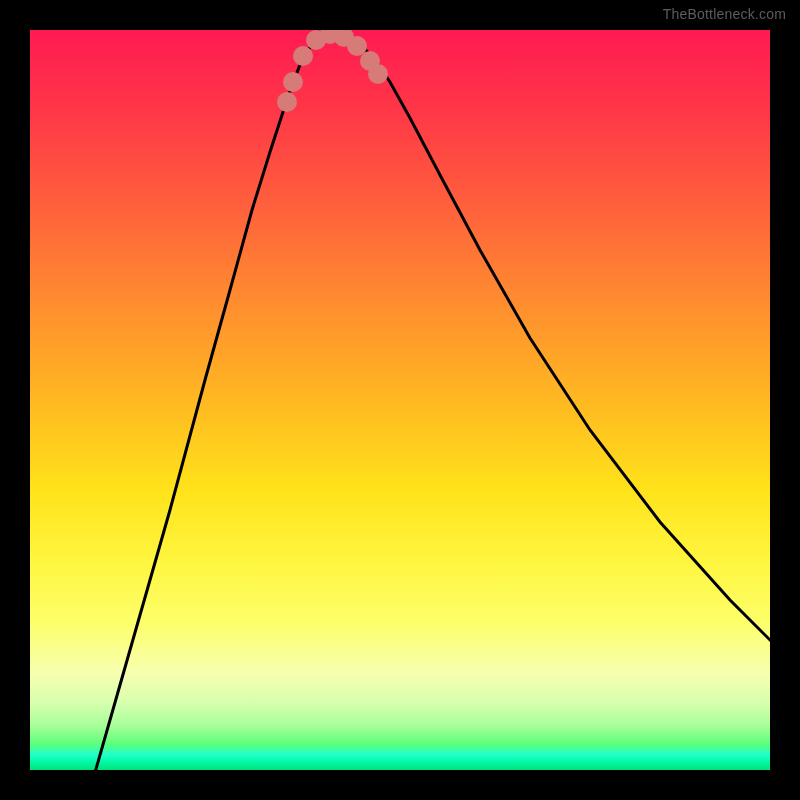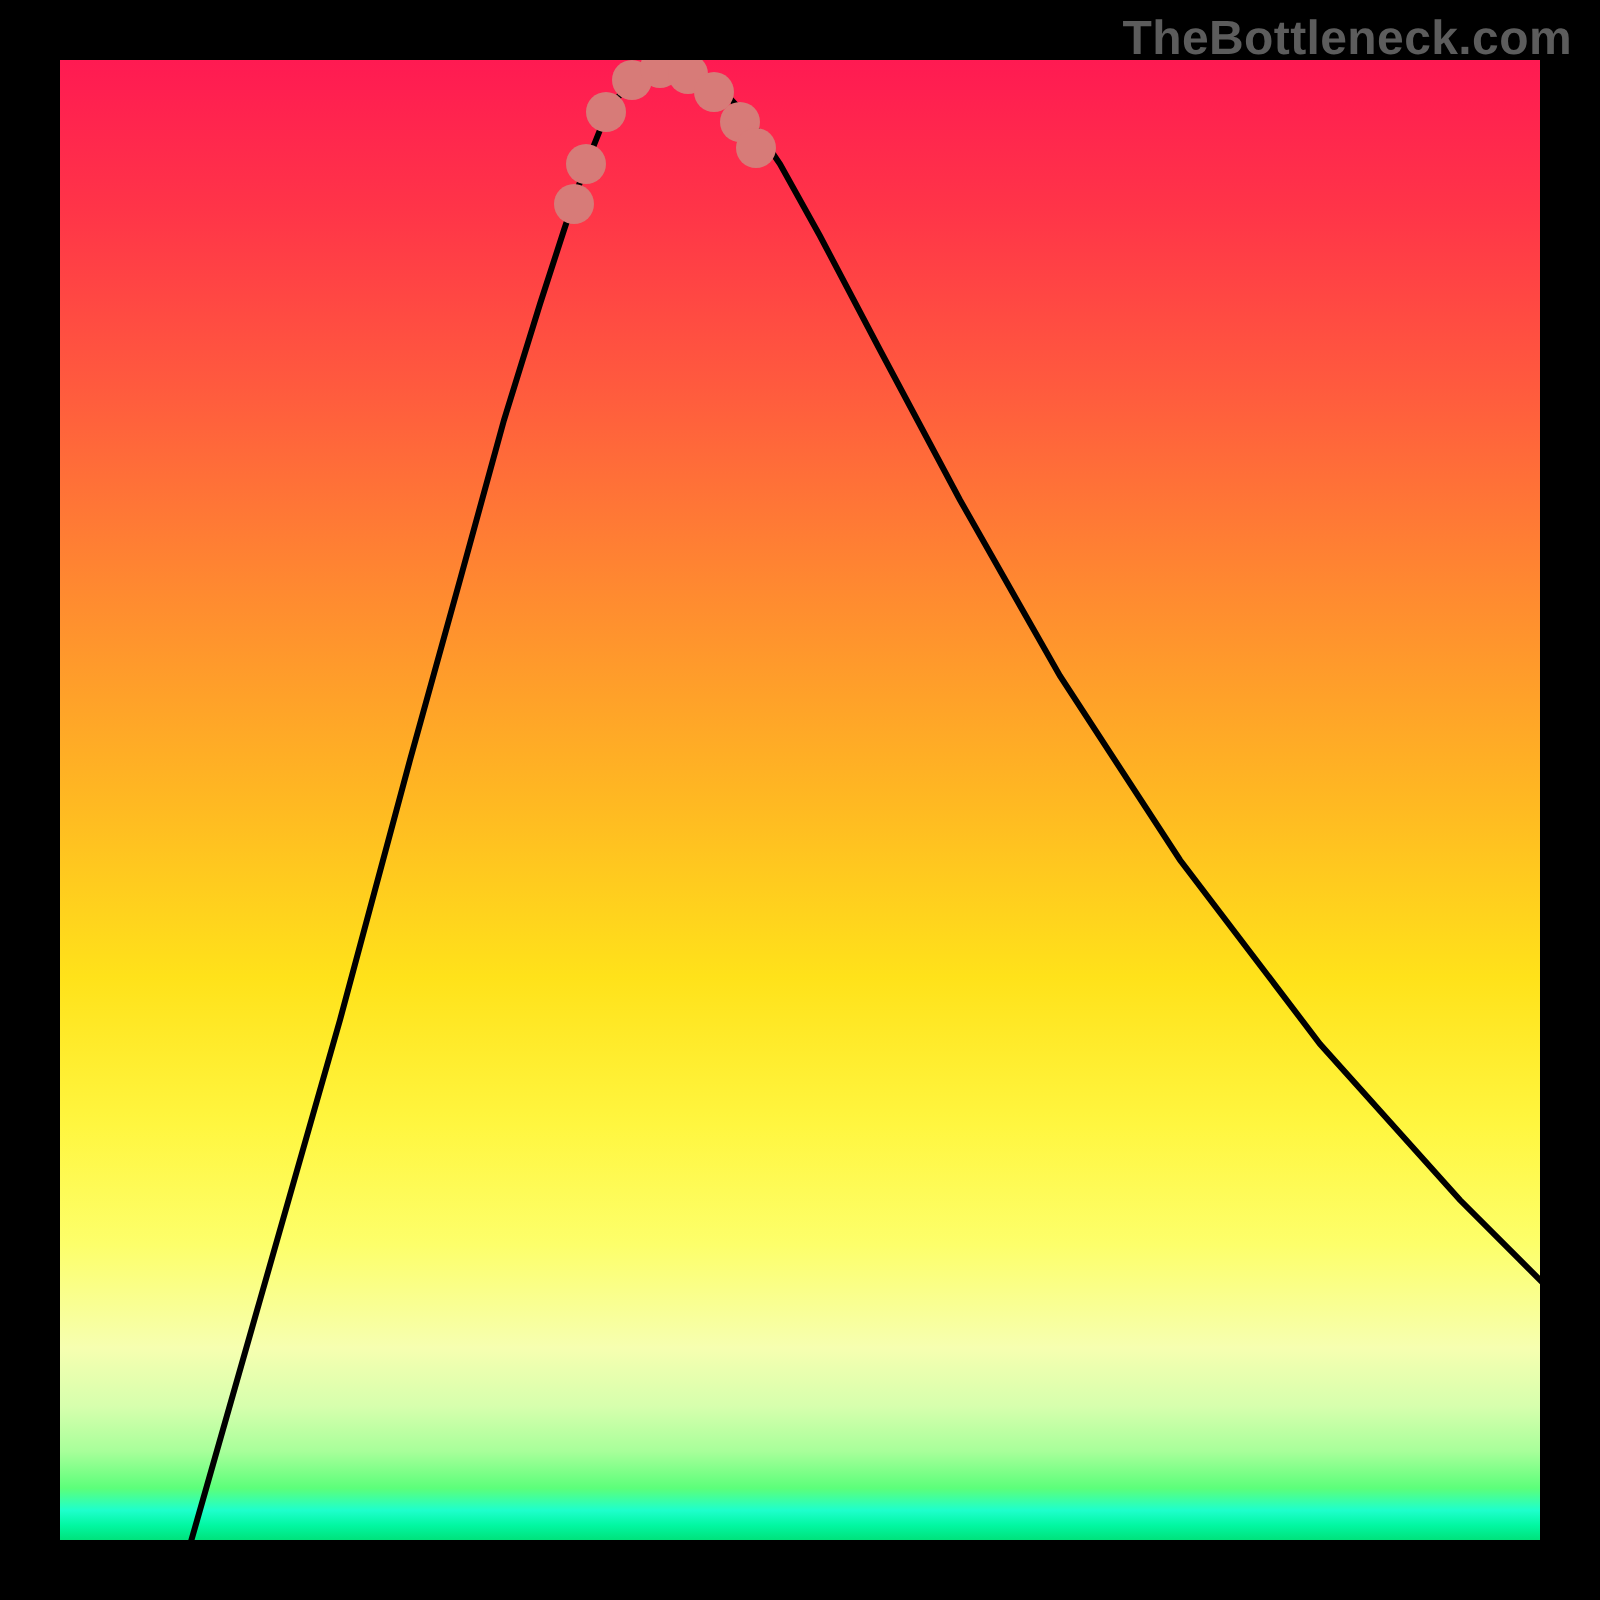--- a/index.html
+++ b/index.html
@@ -57,22 +57,22 @@
     left: 0;
     top: 0;
     width: 100%;
     height: 100%;
   }
   .watermark {
     position: absolute;
     top: 6px;
     right: 14px;
     color: #5c5c5c;
-    font-size: 24px;
-    font-weight: 700;
+    font-size: 14px;
+    font-weight: 400;
     letter-spacing: 0.2px;
     user-select: none;
   }
 </style>
 </head>
 <body>
 
 <div class="frame">
 
   <div class="plot-area">

